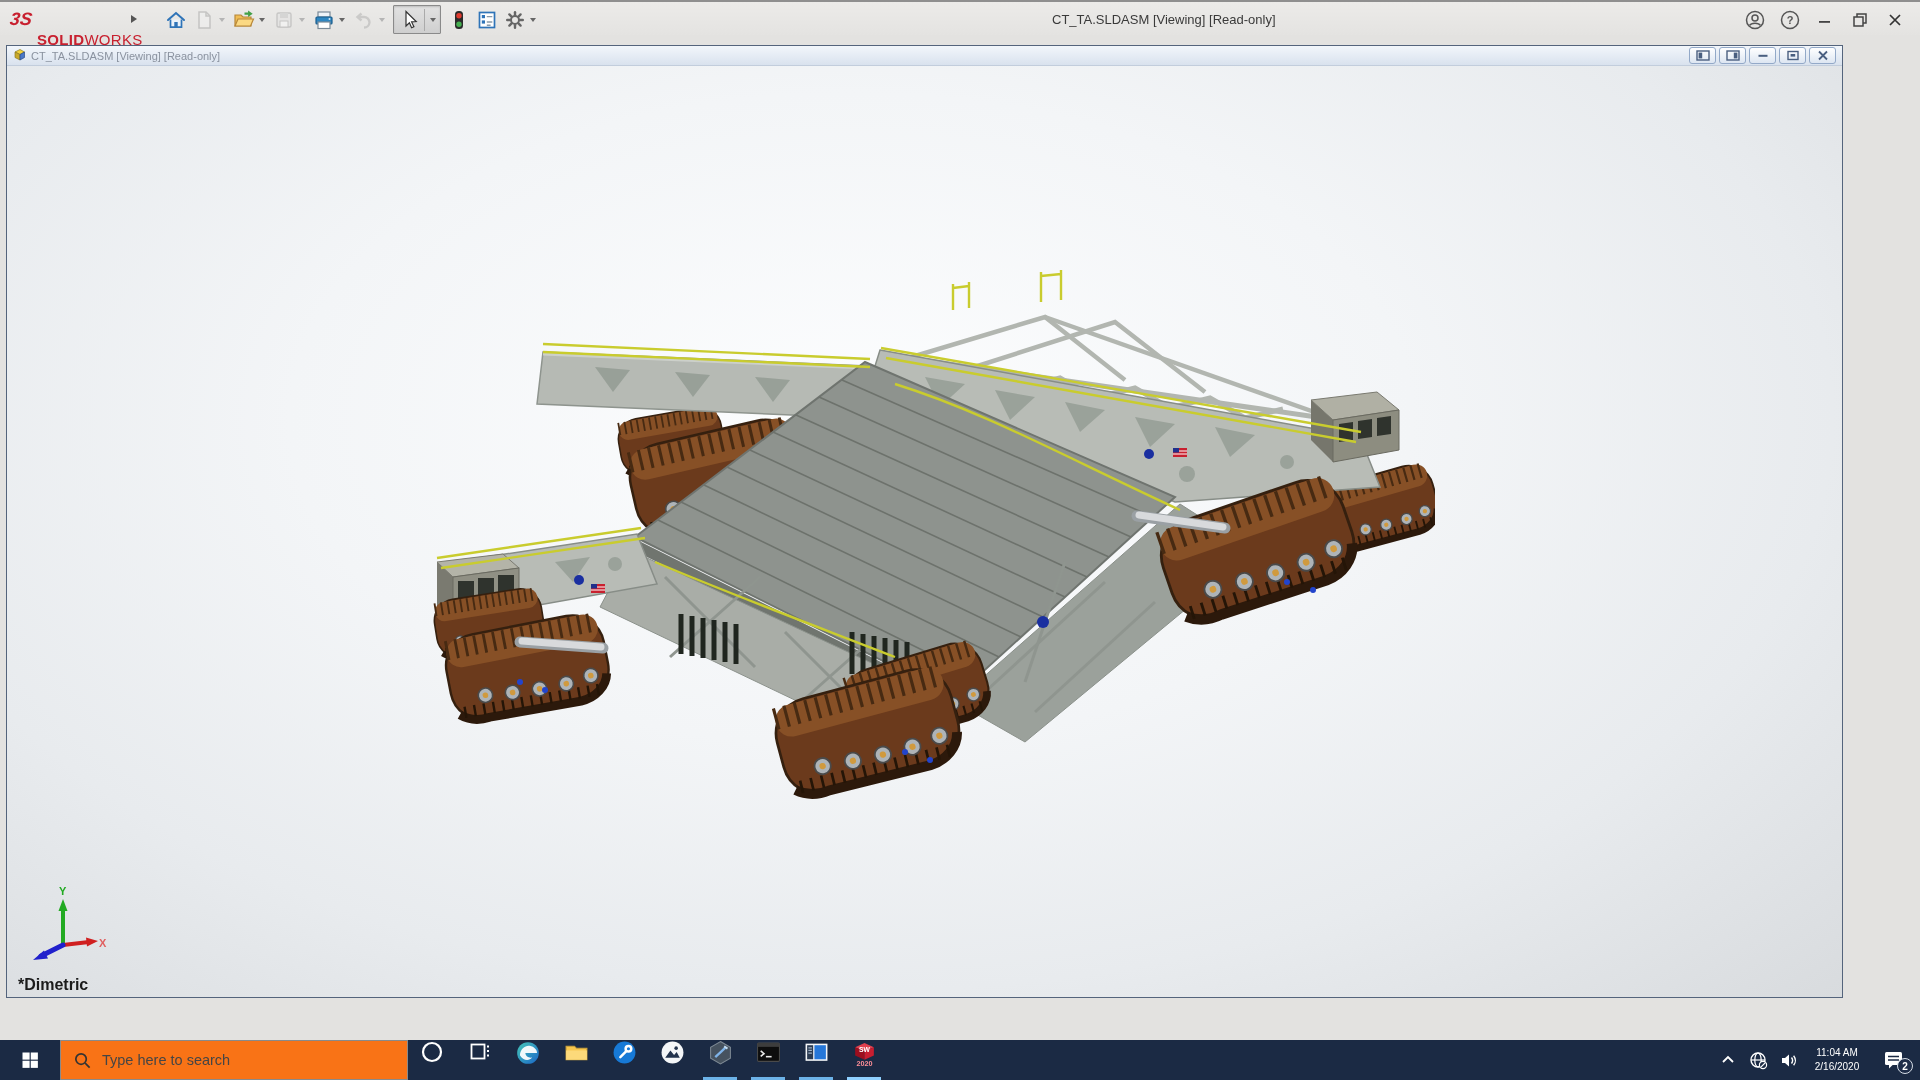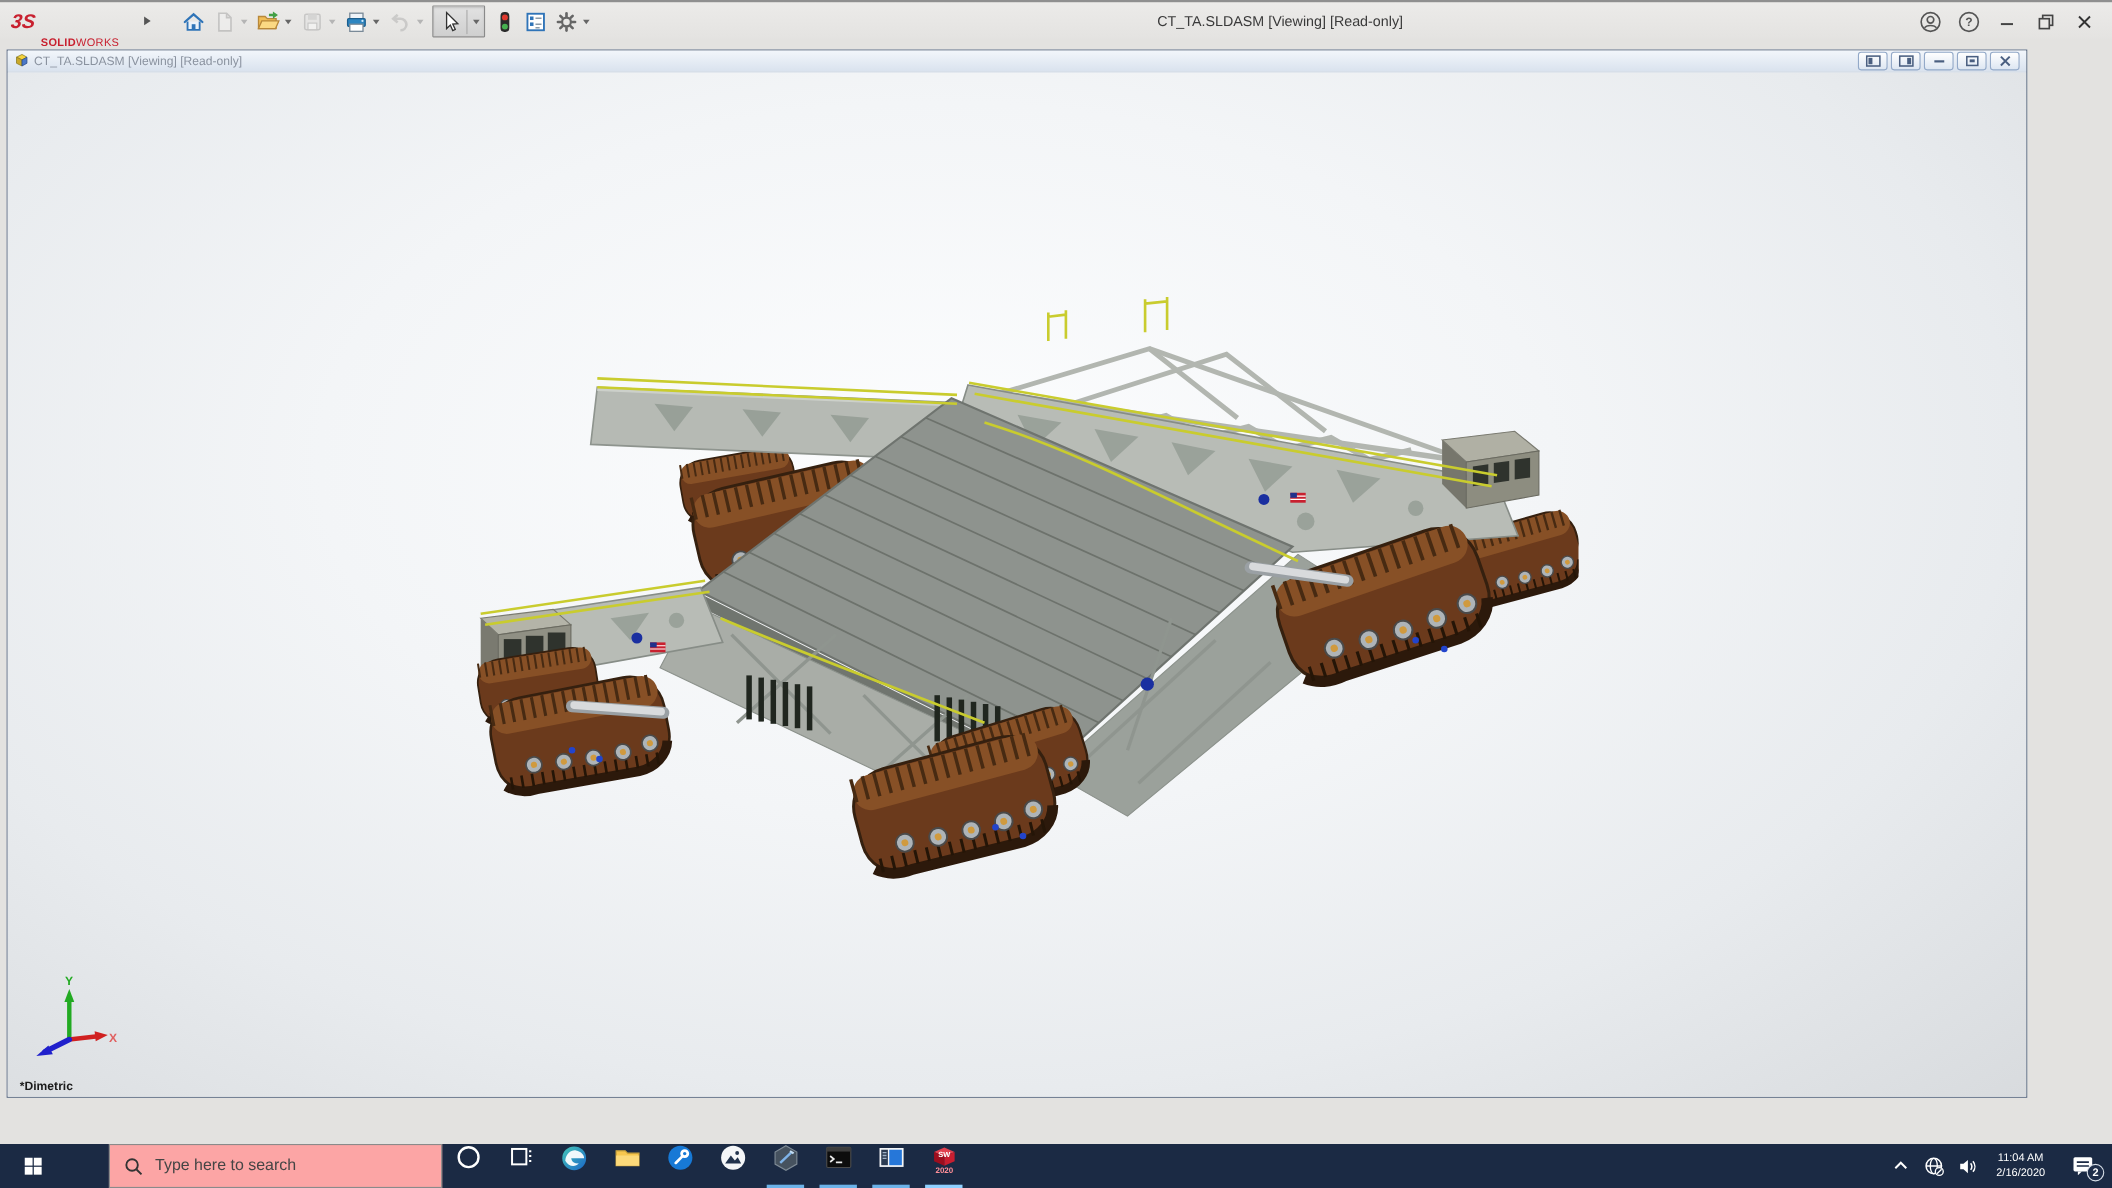--- a/index.html
+++ b/index.html
@@ -4,21 +4,21 @@
 <style>
   * { margin:0; padding:0; box-sizing:border-box; }
   html,body { width:1920px; height:1080px; overflow:hidden; }
   body { font-family:"Liberation Sans", sans-serif; background:#e3e2e0; position:relative; }
 
   
   .titlebar { position:absolute; left:0; top:0; width:1920px; height:35px;
     background:linear-gradient(#ecebe9,#e4e3e1); border-top:2px solid #8f8f8f; }
   .brand { position:absolute; left:10px; top:0; height:35px; display:flex; align-items:center; gap:5px; }
   .ds-mark { color:#c8202f; font-weight:bold; font-style:italic; font-size:18px; transform:skewX(-8deg); }
-  .brand-text { font-size:10px; color:#c8202f; letter-spacing:.3px;margin-top:40px; }
+  .brand-text { font-size:15px; color:#c8202f; letter-spacing:.3px;margin-top:40px; }
   .brand-text .b { font-weight:bold; }
   .flyout { position:absolute; left:131px; top:13px; width:0; height:0;
     border-top:4.5px solid transparent; border-bottom:4.5px solid transparent; border-left:6px solid #555; }
   .toolbar { position:absolute; left:162px; top:2px; height:31px; display:flex; align-items:center; gap:1px; }
   .tcell { width:27px; height:27px; display:flex; align-items:center; justify-content:center; }
   .darr { width:0; height:0; border-left:3.5px solid transparent; border-right:3.5px solid transparent;
     border-top:4.5px solid #666; margin:0 4px 0 1px; }
   .darr.dis { border-top-color:#b5b5b5; }
   .dis-ico { opacity:.45; filter:grayscale(1); }
   .selbox { display:flex; align-items:center; height:29px; border:1px solid #8a8a8a; border-radius:1px;
@@ -36,27 +36,27 @@
     background:linear-gradient(#f2f6fb,#d9e2ee); border-bottom:1px solid #c2cddc;
     display:flex; align-items:center; padding-left:4px; }
   .doc-title { font-size:11px; color:#8a929f; margin-left:5px; }
   .doc-ctrls { position:absolute; right:6px; top:1px; display:flex; gap:3px; }
   .dbtn { width:27px; height:17px; border:1px solid #93a9c8; border-radius:3px;
     background:linear-gradient(#ffffff,#dde6f2); display:flex; align-items:center; justify-content:center; }
   .viewport { position:absolute; left:0; top:20px; right:0; bottom:0;
     background:radial-gradient(ellipse at 46% 38%, #fcfdfe 0%, #f3f5f7 40%, #e8ebee 70%, #d8dbde 100%); }
   .model-svg { position:absolute; left:418px; top:196px; width:1010px; height:545px; }
   .triad { position:absolute; left:18px; bottom:28px; width:84px; height:84px; }
-  .orient-label { position:absolute; left:11px; bottom:3px; font-size:11px; font-weight:bold; color:#1b1b1b; }
+  .orient-label { position:absolute; left:11px; bottom:3px; font-size:16px; font-weight:bold; color:#1b1b1b; }
 
   
   .taskbar { position:absolute; left:0; top:1040px; width:1920px; height:40px;
     background:#1b2a44; display:flex; align-items:stretch; }
   .tb-start { width:60px; display:flex; align-items:center; justify-content:center; }
-  .tb-search { width:303px; background:#fca5a5; border:1px solid #8a8a8a; display:flex; align-items:center; padding-left:12px; gap:10px;margin-left:39px; }
+  .tb-search { width:348px; background:#f97316; border:1px solid #8a8a8a; display:flex; align-items:center; padding-left:12px; gap:10px; }
   .tb-search input { border:none; outline:none; background:transparent; font-size:14.5px; color:#3c3c3c;
     font-family:"Liberation Sans", sans-serif; width:250px; }
   .tb-search input::placeholder { color:#454545; opacity:1; }
   .tb-app { width:48px; position:relative; display:flex; align-items:flex-start; justify-content:center; }
   .tb-app .runbar { position:absolute; left:7px; right:7px; bottom:0; height:3px; background:#6cb2e8; }
   .tb-spacer { flex:1; }
   .tray { display:flex; align-items:center; gap:2px; padding-right:4px; }
   .tray-ico { width:28px; height:40px; display:flex; align-items:center; justify-content:center; }
   .clock { width:66px; text-align:center; color:#fff; font-size:10px; line-height:14px; }
   .notif { position:relative; width:44px; height:40px; display:flex; align-items:center; justify-content:center; }

